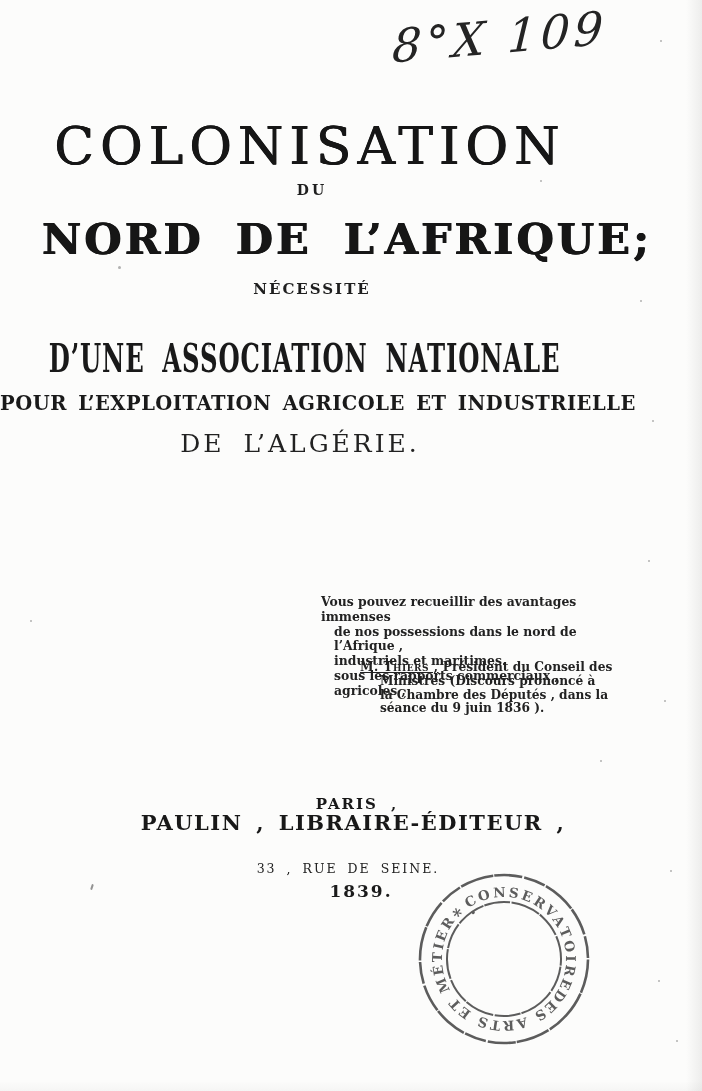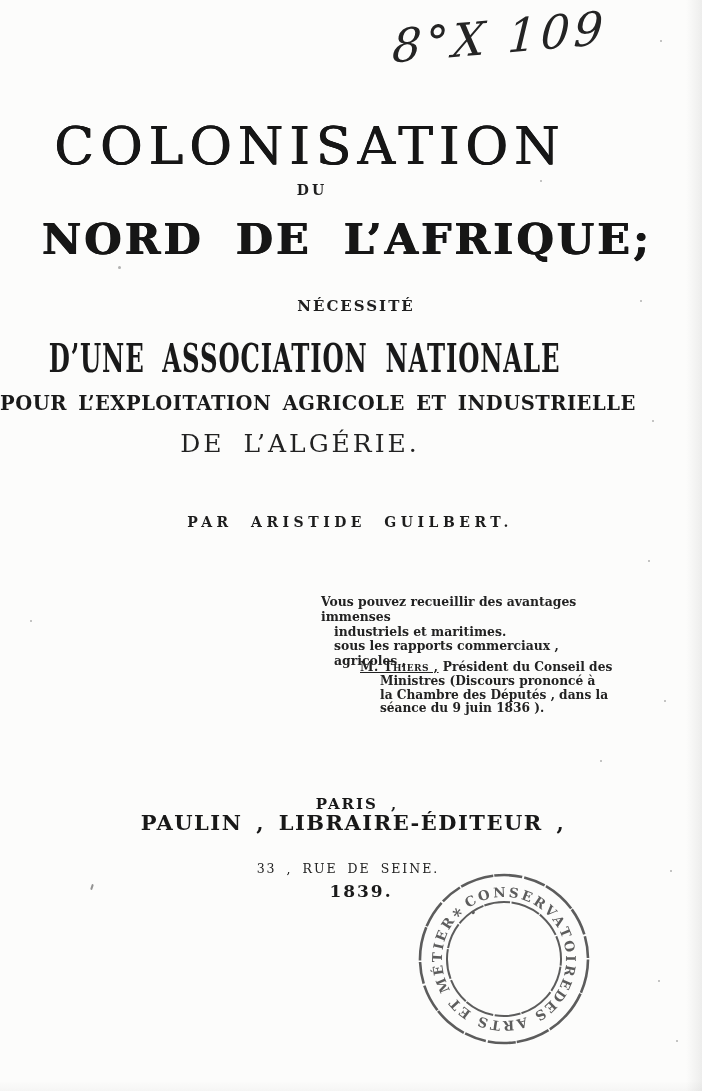--- a/index.html
+++ b/index.html
@@ -42,34 +42,34 @@
 
   <div class="abs shelf" style="left:392px;top:10px;">8°X 109</div>
 
 
   <div class="abs ctr t-fat" style="left:0;top:116px;width:620px;">COLONISATION</div>
 
   <div class="abs ctr t-small" style="left:0;top:182px;width:624px;">DU</div>
 
   <div class="abs ctr t-fat2" style="left:0;top:214px;width:694px;">NORD DE L’AFRIQUE;</div>
 
-  <div class="abs ctr t-nec" style="left:0;top:297px;width:624px;margin-left:44px;">NÉCESSITÉ</div>
+  <div class="abs ctr t-nec" style="left:0;top:280px;width:624px;">NÉCESSITÉ</div>
 
   <div class="abs ctr" style="left:0;top:336px;width:600px;">
     <span class="t-cond">D’UNE ASSOCIATION NATIONALE</span>
   </div>
 
   <div class="abs ctr t-pour" style="left:0;top:392px;width:604px;">POUR L’EXPLOITATION AGRICOLE ET INDUSTRIELLE</div>
 
   <div class="abs ctr t-alg" style="left:0;top:429px;width:600px;">DE L’ALGÉRIE.</div>
 
-  <div class="abs ctr t-by" style="left:0;top:514px;width:700px;">PAR ARISTIDE GUILBERT.</div>
 
   <div class="abs quote" style="left:321px;top:595px;">
     <div>Vous pouvez recueillir des avantages immenses</div>
+    <div class="ind">de nos possessions dans le nord de l’Afrique ,</div>
     <div class="ind">industriels et maritimes.</div>
     <div class="ind">sous les rapports commerciaux , agricoles ,</div>
   </div>
 
   <div class="abs attr" style="left:360px;top:661px;">
     <div>
       <span class="sc">M. Thiers ,</span>
       <span>Président du Conseil des</span>
     </div>
     <div class="ind">Ministres (Discours prononcé à</div>

